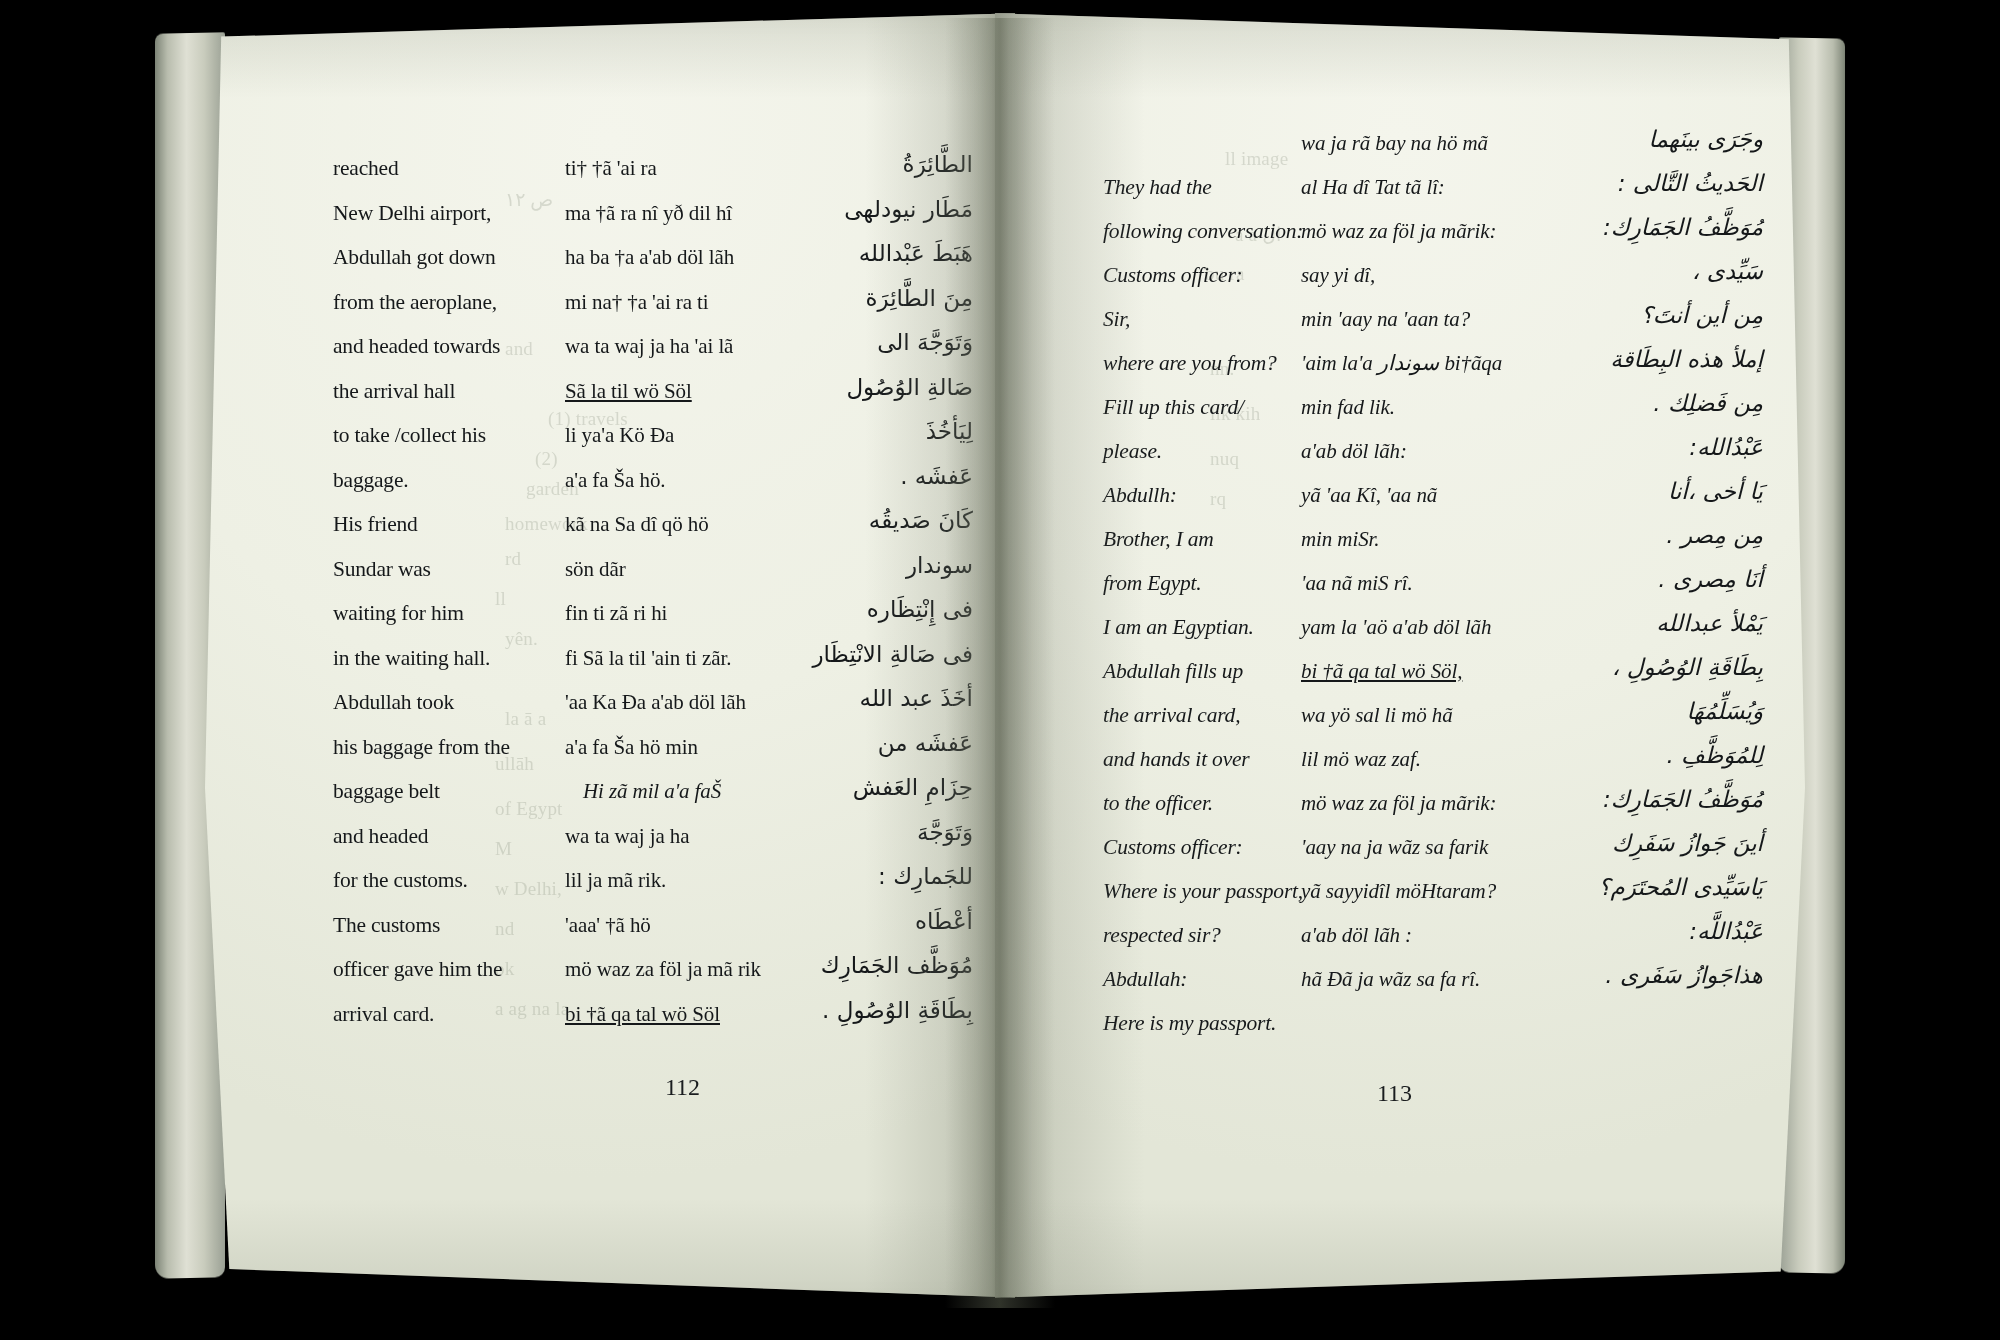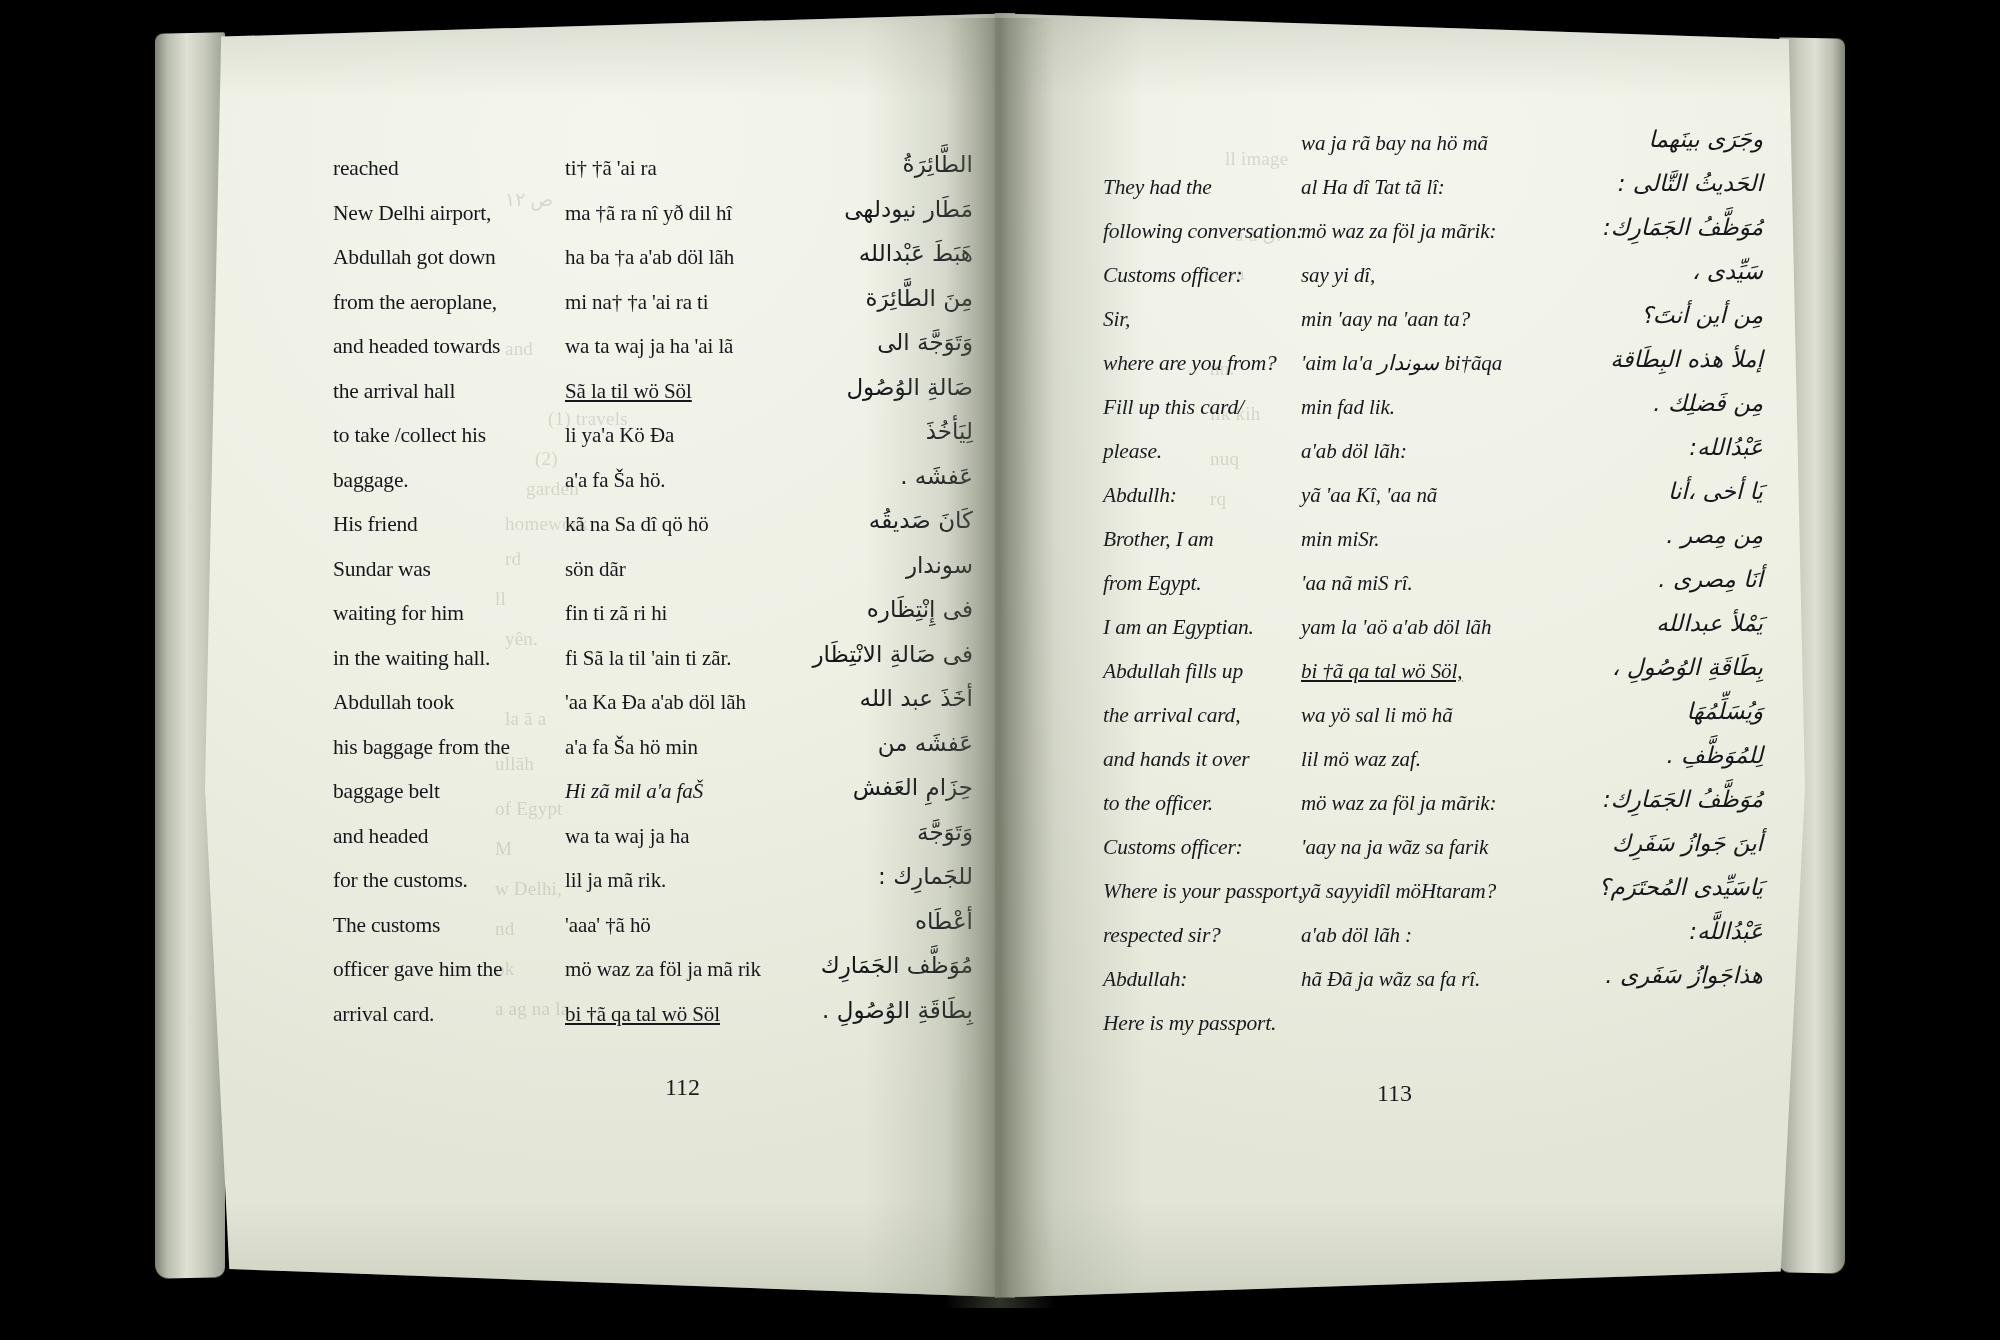--- a/index.html
+++ b/index.html
@@ -133,21 +133,21 @@
   .c-ar {
     font-family: "DejaVu Sans", sans-serif;
     font-size: 23px;
     direction: rtl;
     text-align: right;
     top: -5px;
   }
   .rows.left .c-ar  { right: 0; width: 270px; }
   .rows.right .c-ar { right: 0; width: 262px; }
 
-  .it { font-style: italic; }
+  .it { font-style: italic; margin-left: 18px; }
   .ul { text-decoration: underline; }
 
   .folio {
     position: absolute;
     font-family: "Liberation Serif", serif;
     font-size: 24px;
     color: #1a1d1f;
   }
   .folio.left  { left: 460px; top: 1066px; }
   .folio.right { left: 1222px; top: 1072px; }

